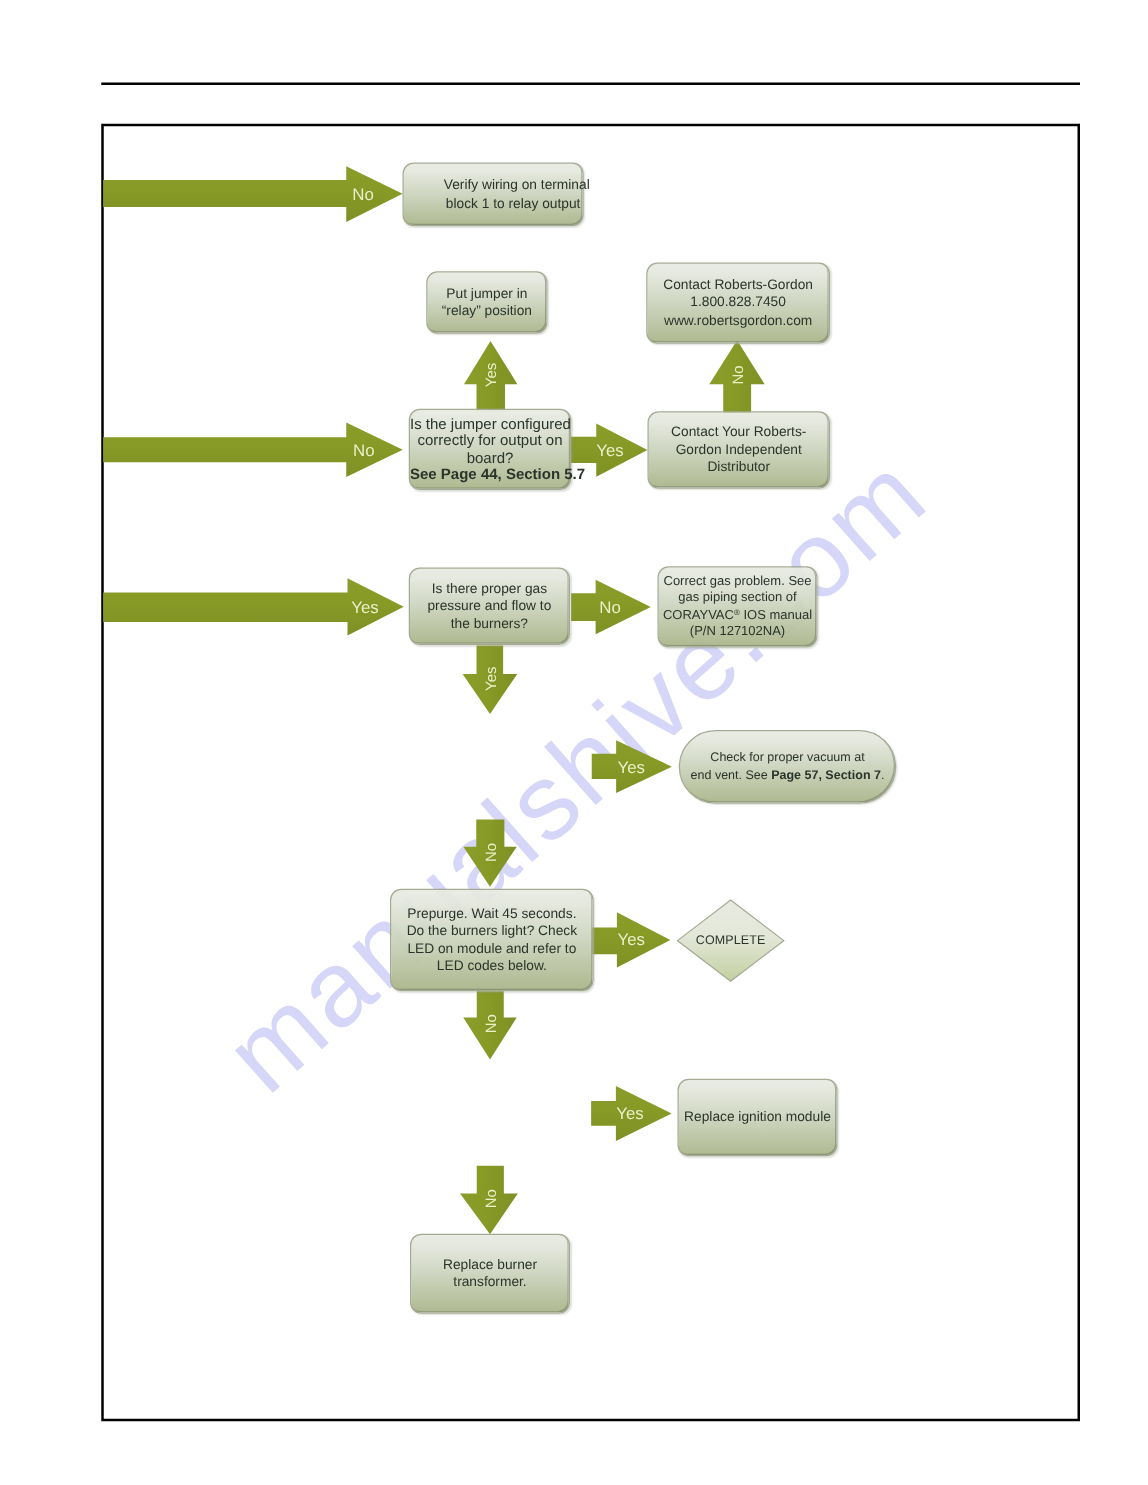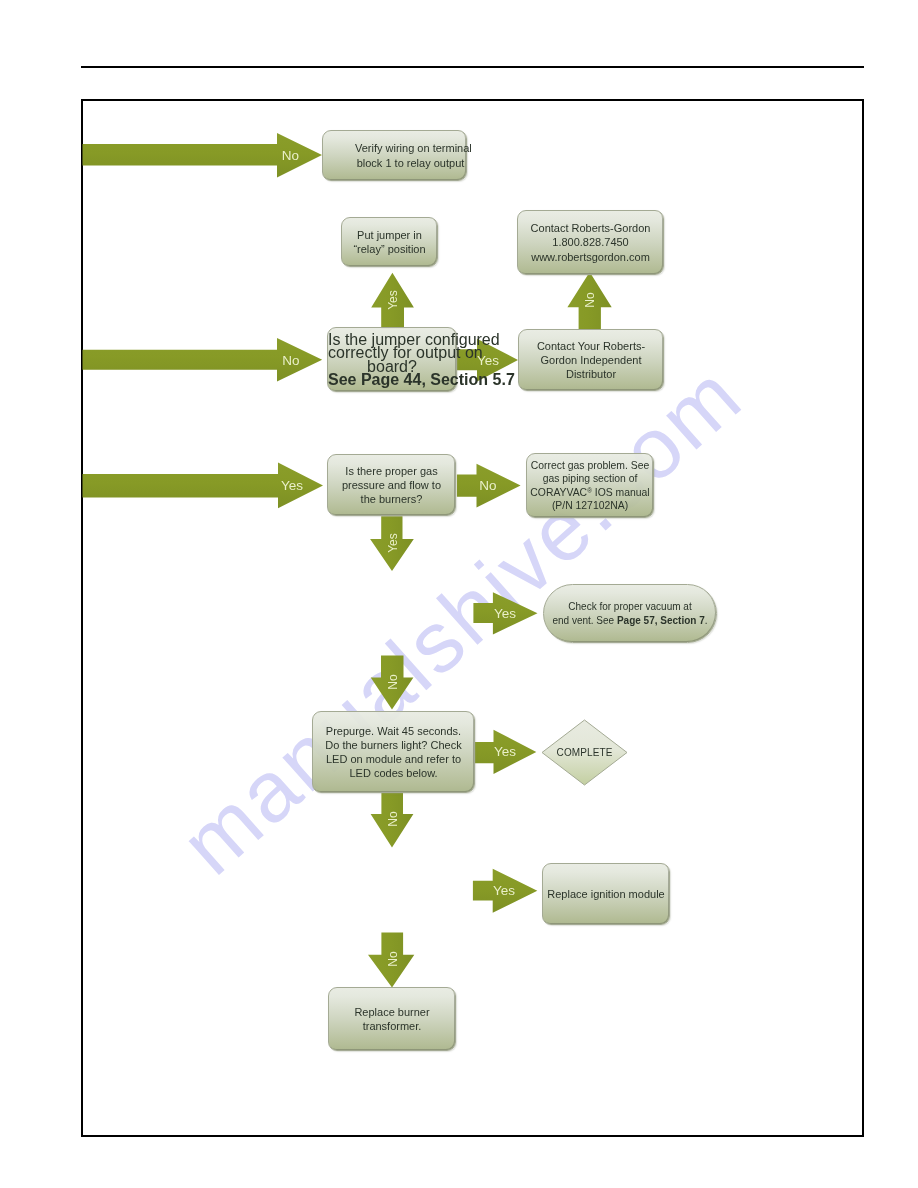--- a/index.html
+++ b/index.html
@@ -119,21 +119,21 @@
     </div>
 
   <div class="node" style="left:517px;top:210px;width:147px;height:65px;">
     <span>
         <i>Contact Roberts-Gordon</i>
         <i>1.800.828.7450</i>
         <i>www.robertsgordon.com</i>
       </span>
     </div>
 
-  <div class="node" style="left:327px;top:327px;width:130px;height:65px;font-size:16px;line-height:13.2px;">
+  <div class="node" style="left:327px;top:327px;width:130px;height:65px;font-size:12px;line-height:13.2px;">
     <span>
         <i>Is the jumper configured</i>
         <i>correctly for output on</i>
         <i>board?</i>
         <i><span style="font-weight:700">See </span><b>Page 44, Section 5.7</b></i>
       </span>
     </div>
 
   <div class="node" style="left:518px;top:329px;width:146px;height:62px;">
     <span>

